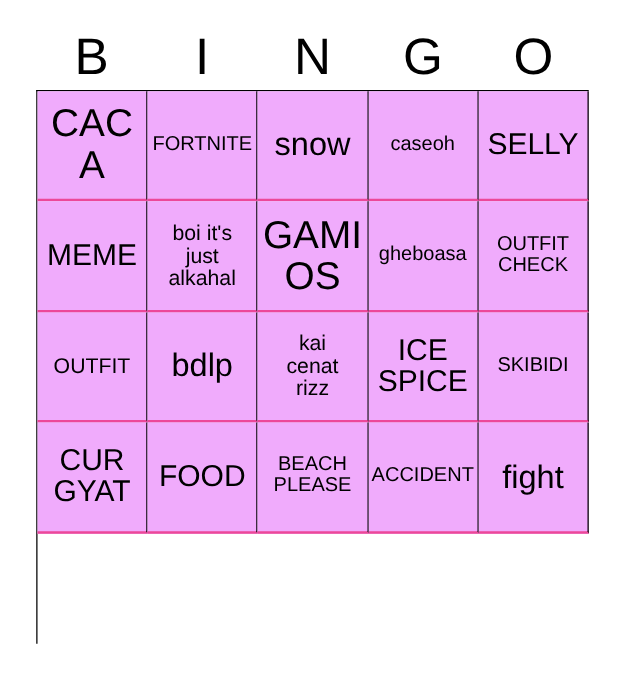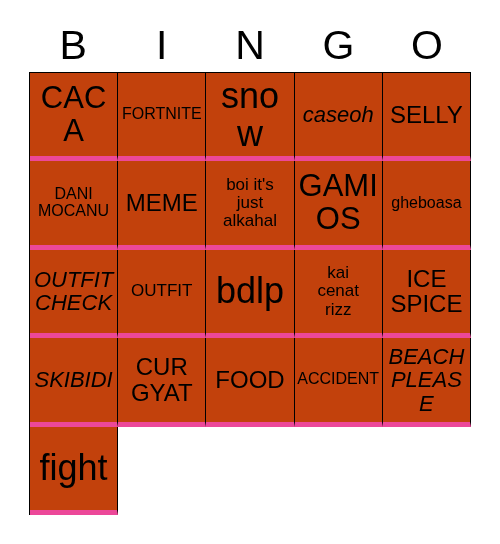--- a/index.html
+++ b/index.html
@@ -56,47 +56,47 @@
     grid-template-columns: repeat(5, 1fr);
     grid-template-rows: repeat(5, 1fr);
     border-top: 1px solid #000000;
     border-left: 1px solid #000000;
     box-sizing: border-box;
     background: #ffffff;
   }
 
   .bingo-cell {
     border-right: 1px solid #000000;
-    border-bottom: 5px solid #ec4899;
+    border-bottom: 2px solid #ec4899;
     box-sizing: border-box;
     display: flex;
     align-items: center;
     justify-content: flex-start;
     text-align: center;
     overflow: hidden;
     padding: 1px 2px;
-    background: #c2410c;
+    background: #f0abfc;
   }
 
   .bingo-cell .cell-text {
     display: block;
     width: 100%;
     line-height: 1.06;
     word-break: normal;
     overflow-wrap: break-word;
     white-space: pre-line;
   }
 
   
   .fs-xs  .cell-text { font-size: 16px; }
   .fs-s   .cell-text { font-size: 17px; }
-  .fs-m   .cell-text { font-size: 22px; font-style: italic; }
+  .fs-m   .cell-text { font-size: 16px; }
   .fs-l   .cell-text { font-size: 24px; }
   .fs-xxl .cell-text { font-size: 31px; }
-  .fs-max .cell-text { font-size: 36px; }
+  .fs-max .cell-text { font-size: 26px; }
 </style>
 </head>
 <body>
 
 <div id="bingo-card">
 
   <div id="bingo-header">
     <div class="header-letter">B</div>
     <div class="header-letter">I</div>
     <div class="header-letter">N</div>
@@ -112,24 +112,20 @@
         <span class="cell-text">FORTNITE</span>
       </div>
       <div class="bingo-cell fs-max">
         <span class="cell-text">snow</span>
       </div>
       <div class="bingo-cell fs-m">
         <span class="cell-text">caseoh</span>
       </div>
       <div class="bingo-cell fs-l">
         <span class="cell-text">SELLY</span>
-      </div>
-      <div class="bingo-cell fs-xs">
-        <span class="cell-text">DANI
-MOCANU</span>
       </div>
       <div class="bingo-cell fs-l">
         <span class="cell-text">MEME</span>
       </div>
       <div class="bingo-cell fs-s">
         <span class="cell-text">boi it's
 just
 alkahal</span>
       </div>
       <div class="bingo-cell fs-xxl">
@@ -161,25 +157,25 @@
       <div class="bingo-cell fs-m">
         <span class="cell-text">SKIBIDI</span>
       </div>
       <div class="bingo-cell fs-l">
         <span class="cell-text">CUR
 GYAT</span>
       </div>
       <div class="bingo-cell fs-l">
         <span class="cell-text">FOOD</span>
       </div>
-      <div class="bingo-cell fs-xs">
-        <span class="cell-text">ACCIDENT</span>
-      </div>
       <div class="bingo-cell fs-m">
         <span class="cell-text">BEACH
 PLEASE</span>
+      </div>
+      <div class="bingo-cell fs-xs">
+        <span class="cell-text">ACCIDENT</span>
       </div>
       <div class="bingo-cell fs-max">
         <span class="cell-text">fight</span>
       </div>
     </div>
 
 </div>
 
 </body></html>

